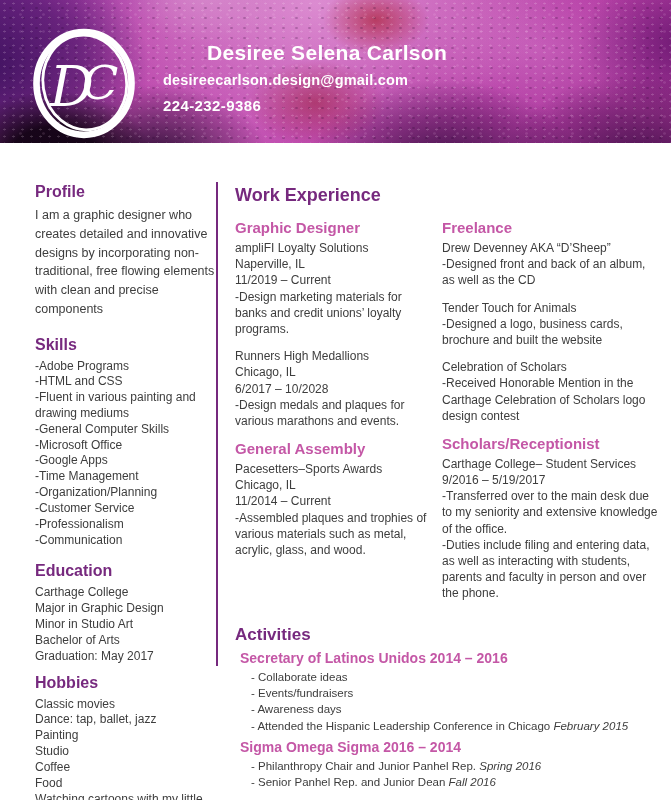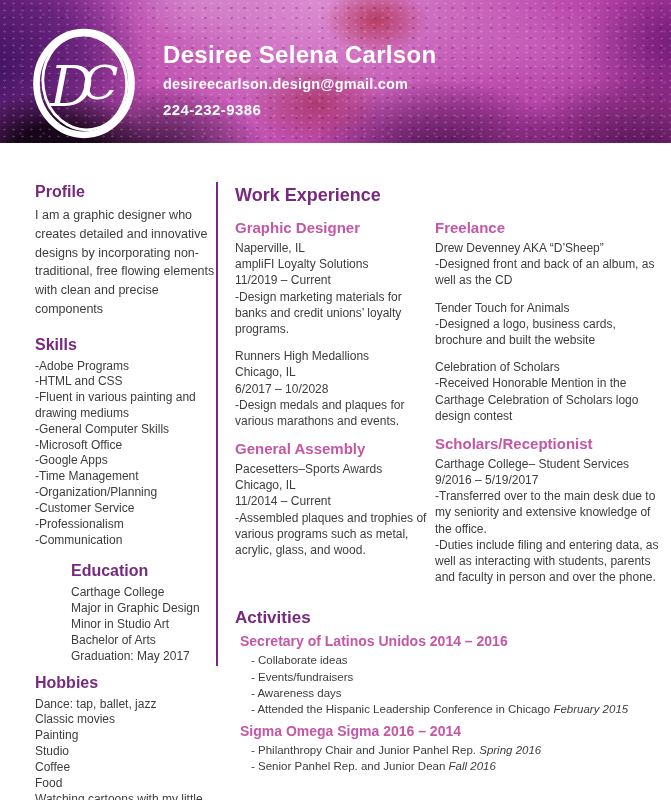--- a/index.html
+++ b/index.html
@@ -34,36 +34,36 @@
     position:absolute;inset:0;opacity:.55;pointer-events:none;
     background-image:
       radial-gradient(rgba(255,235,250,.35) 1px, rgba(255,255,255,0) 1.6px),
       radial-gradient(rgba(34,4,44,.4) 1px, rgba(0,0,0,0) 1.7px),
       radial-gradient(rgba(255,210,245,.22) 1.2px, rgba(255,255,255,0) 2px);
     background-size:9px 7px,13px 10px,23px 17px;
     background-position:0 0,4px 3px,9px 6px;
   }
   .logo{position:absolute;left:27px;top:24px;width:114px;height:119px;}
   .idblock{position:absolute;left:163px;top:41px;color:var(--hdrtext);}
-  .name{font-size:24px;font-weight:bold;letter-spacing:.3px;}
+  .name{font-size:21px;font-weight:bold;letter-spacing:.3px;margin-left:44px;}
   .email{font-size:14.5px;font-weight:bold;margin-top:7px;letter-spacing:.2px;}
   .phone{font-size:15px;font-weight:bold;margin-top:9px;letter-spacing:.4px;}
   
   .content{display:flex;height:523px;}
   .leftcol{width:180px;margin-left:35px;padding-top:40px;box-sizing:border-box;flex:0 0 auto;}
   .divider{width:2px;background:var(--purple);margin-top:39px;margin-left:1px;flex:0 0 auto;}
   .rightcol{flex:1;padding:42px 10px 0 17px;box-sizing:border-box;min-width:0;}
   .h-purple{font-size:16px;font-weight:bold;color:var(--purple);margin:0 0 5px;}
   .ptext{font-size:12.5px;line-height:1.5;color:var(--body);margin:0;}
   .list .line{font-size:12px;line-height:1.32;color:var(--body);}
   .sec-profile{margin-bottom:17px;}
   .sec-skills{margin-bottom:14px;}
-  .sec-education{margin-bottom:9px;margin-left:36px;}
+  .sec-education{margin-bottom:9px;}
   .h-work{font-size:18px;font-weight:bold;color:var(--purple);margin:0 0 2px;}
-  .workcols{display:flex;gap:2px;}
+  .workcols{display:flex;gap:9px;}
   .workcol{min-width:0;}
   .workcol.c0{flex:0 0 198px;}
   .workcol.c1{flex:1;}
   .pinkhead{font-size:15px;font-weight:bold;color:var(--pink);margin:11px 0 4px;}
   .entry{margin-bottom:11px;}
   .entry .line{font-size:12px;line-height:1.35;color:var(--body);}
   .h-act{font-size:17px;font-weight:bold;color:var(--purple);margin:12px 0 2px;}
   .acthead{font-size:14px;font-weight:bold;color:var(--pink);margin:5px 0 3px;padding-left:5px;}
   .bullet{font-size:11.5px;line-height:1.42;color:var(--body);padding-left:16px;}
   .bullet i{font-style:italic;}
@@ -118,56 +118,56 @@
             <div class="line">Carthage College</div>
             <div class="line">Major in Graphic Design</div>
             <div class="line">Minor in Studio Art</div>
             <div class="line">Bachelor of Arts</div>
             <div class="line">Graduation: May 2017</div>
           </div>
       </section>
       <section class="sec-hobbies">
         <h2 class="h-purple">Hobbies</h2>
         <div class="list">
+            <div class="line">Classic movies</div>
             <div class="line">Dance: tap, ballet, jazz</div>
-            <div class="line">Classic movies</div>
             <div class="line">Painting</div>
             <div class="line">Studio</div>
             <div class="line">Coffee</div>
             <div class="line">Food</div>
             <div class="line">Watching cartoons with my little brother</div>
           </div>
       </section>
     </aside>
 
     <div class="divider"></div>
 
     <main class="rightcol">
       <h1 class="h-work">Work Experience</h1>
       <div class="workcols">
           <div class="workcol c0">
             <div class="pinkhead">Graphic Designer</div>
             <div class="entry">
+              <div class="line">ampliFI Loyalty Solutions</div>
               <div class="line">Naperville, IL</div>
-              <div class="line">ampliFI Loyalty Solutions</div>
               <div class="line">11/2019 – Current</div>
               <div class="line">-Design marketing materials for banks and credit unions’ loyalty programs.</div>
             </div>
             <div class="entry">
               <div class="line">Runners High Medallions</div>
               <div class="line">Chicago, IL</div>
               <div class="line">6/2017 – 10/2028</div>
               <div class="line">-Design medals and plaques for various marathons and events.</div>
             </div>
             <div class="pinkhead">General Assembly</div>
             <div class="entry">
               <div class="line">Pacesetters–Sports Awards</div>
               <div class="line">Chicago, IL</div>
               <div class="line">11/2014 – Current</div>
-              <div class="line">-Assembled plaques and trophies of various programs such as metal, acrylic, glass, and wood.</div>
+              <div class="line">-Assembled plaques and trophies of various materials such as metal, acrylic, glass, and wood.</div>
             </div>
           </div>
           <div class="workcol c1">
             <div class="pinkhead">Freelance</div>
             <div class="entry">
               <div class="line">Drew Devenney AKA  “D’Sheep”</div>
               <div class="line">-Designed front and back of an album, as well as the CD</div>
             </div>
             <div class="entry">
               <div class="line">Tender Touch for Animals</div>

